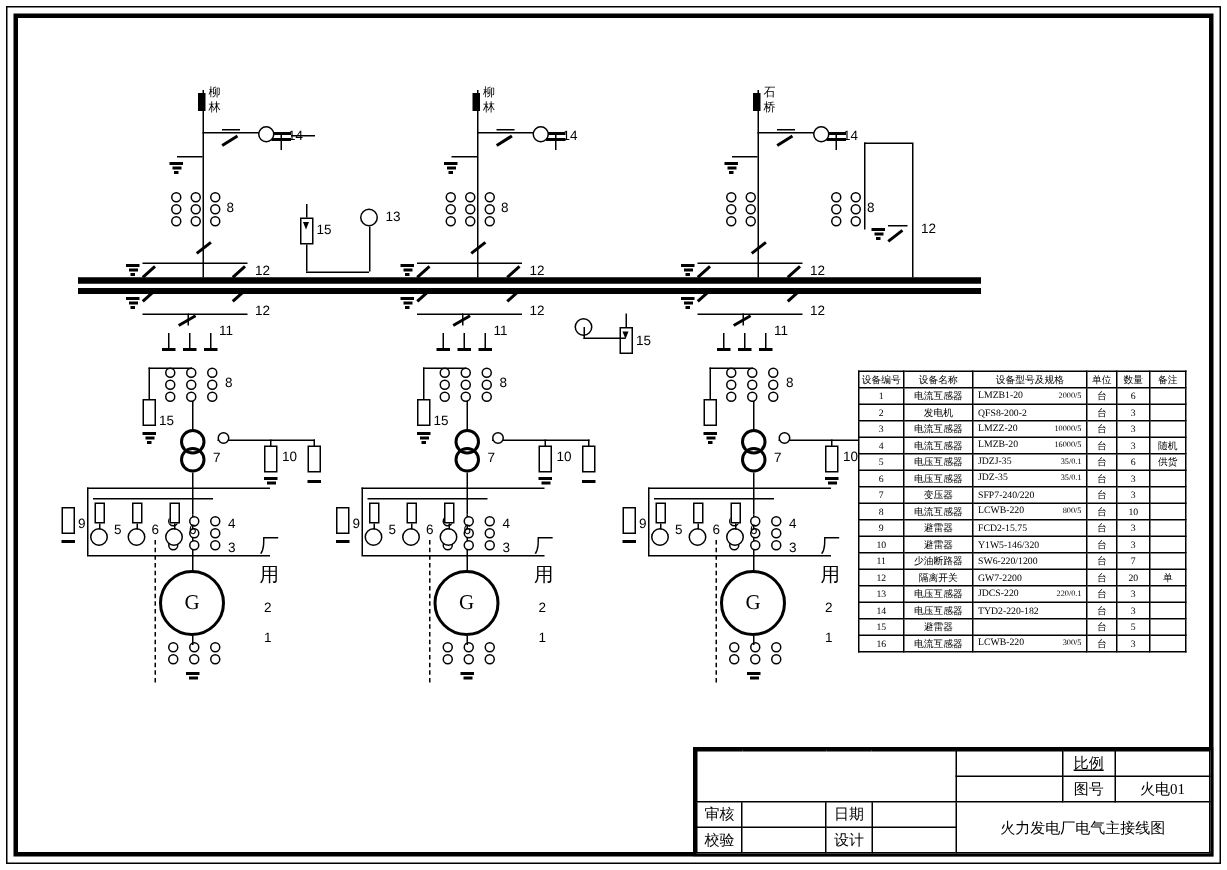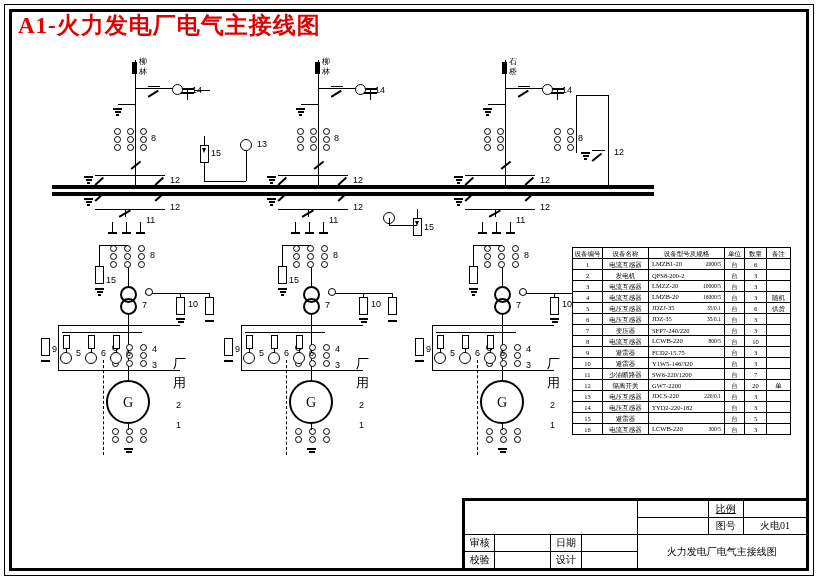--- a/index.html
+++ b/index.html
@@ -210,21 +210,20 @@
   .tb-main { font-size: 12px; }
 </style>
 </head>
 <body>
 
 <div id="page">
 
   <div class="frame-outer"></div>
   <div class="frame-inner"></div>
 
-  <div class="doc-title">A1-火力发电厂电气主接线图</div>
 
   <div>
 
     <div class="bus" style="left:52px; top:185px; width:602px;"></div>
     <div class="bus" style="left:52px; top:192px; width:602px;"></div>
 
     <div>
 
       <div class="ln v" style="left:135px; top:60px; height:125px;"></div>
       <div class="brk" style="left:132px; top:62px; width:5px; height:12px;"></div>

